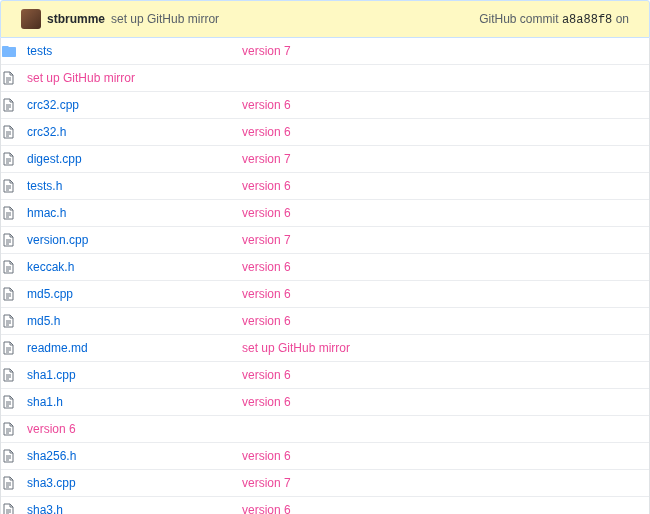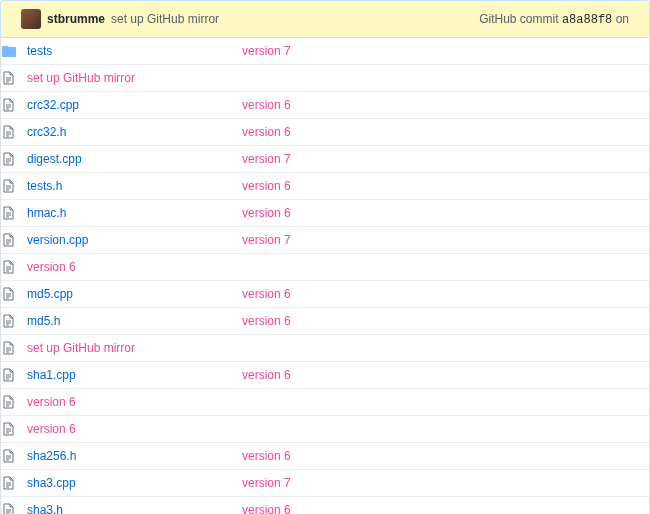--- a/index.html
+++ b/index.html
@@ -212,20 +212,21 @@
     <div class="file-row">
       <span class="file-icon">
         <svg width="12" height="14" viewBox="0 0 12 14" fill="none" stroke="#6a737d" stroke-width="1">
           <path d="M1 1h6l3 3v9H1V1z" fill="#fff"></path>
           <path d="M7 1v3h3"></path>
           <line x1="3" y1="7" x2="8" y2="7"></line>
           <line x1="3" y1="9" x2="8" y2="9"></line>
           <line x1="3" y1="11" x2="6" y2="11"></line>
         </svg>
       </span>
+      <span class="file-name">keccak.h</span>
       <span class="commit-message">version 6</span>
     </div>
     <div class="file-row">
       <span class="file-icon">
         <svg width="12" height="14" viewBox="0 0 12 14" fill="none" stroke="#6a737d" stroke-width="1">
           <path d="M1 1h6l3 3v9H1V1z" fill="#fff"></path>
           <path d="M7 1v3h3"></path>
           <line x1="3" y1="7" x2="8" y2="7"></line>
           <line x1="3" y1="9" x2="8" y2="9"></line>
           <line x1="3" y1="11" x2="6" y2="11"></line>
@@ -250,20 +251,21 @@
     <div class="file-row">
       <span class="file-icon">
         <svg width="12" height="14" viewBox="0 0 12 14" fill="none" stroke="#6a737d" stroke-width="1">
           <path d="M1 1h6l3 3v9H1V1z" fill="#fff"></path>
           <path d="M7 1v3h3"></path>
           <line x1="3" y1="7" x2="8" y2="7"></line>
           <line x1="3" y1="9" x2="8" y2="9"></line>
           <line x1="3" y1="11" x2="6" y2="11"></line>
         </svg>
       </span>
+      <span class="file-name">readme.md</span>
       <span class="commit-message">set up GitHub mirror</span>
     </div>
     <div class="file-row">
       <span class="file-icon">
         <svg width="12" height="14" viewBox="0 0 12 14" fill="none" stroke="#6a737d" stroke-width="1">
           <path d="M1 1h6l3 3v9H1V1z" fill="#fff"></path>
           <path d="M7 1v3h3"></path>
           <line x1="3" y1="7" x2="8" y2="7"></line>
           <line x1="3" y1="9" x2="8" y2="9"></line>
           <line x1="3" y1="11" x2="6" y2="11"></line>
@@ -275,20 +277,21 @@
     <div class="file-row">
       <span class="file-icon">
         <svg width="12" height="14" viewBox="0 0 12 14" fill="none" stroke="#6a737d" stroke-width="1">
           <path d="M1 1h6l3 3v9H1V1z" fill="#fff"></path>
           <path d="M7 1v3h3"></path>
           <line x1="3" y1="7" x2="8" y2="7"></line>
           <line x1="3" y1="9" x2="8" y2="9"></line>
           <line x1="3" y1="11" x2="6" y2="11"></line>
         </svg>
       </span>
+      <span class="file-name">sha1.h</span>
       <span class="commit-message">version 6</span>
     </div>
     <div class="file-row">
       <span class="file-icon">
         <svg width="12" height="14" viewBox="0 0 12 14" fill="none" stroke="#6a737d" stroke-width="1">
           <path d="M1 1h6l3 3v9H1V1z" fill="#fff"></path>
           <path d="M7 1v3h3"></path>
           <line x1="3" y1="7" x2="8" y2="7"></line>
           <line x1="3" y1="9" x2="8" y2="9"></line>
           <line x1="3" y1="11" x2="6" y2="11"></line>

